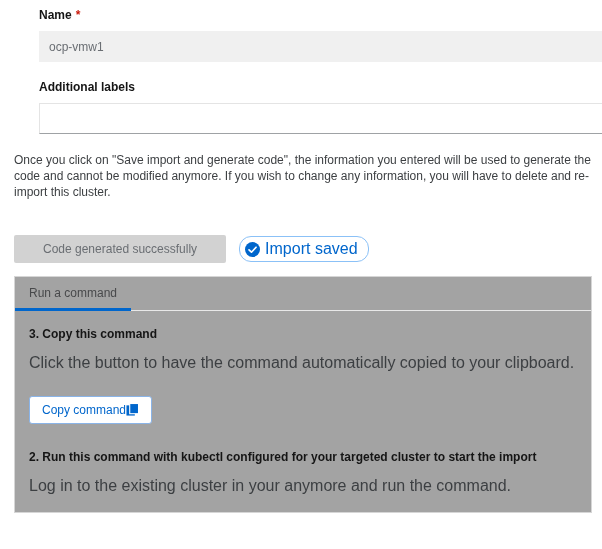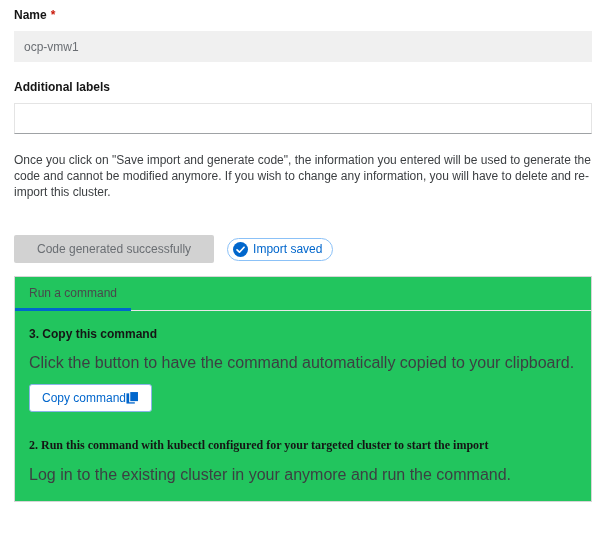--- a/index.html
+++ b/index.html
@@ -28,59 +28,59 @@
   .text-input{
     display:block;width:578px;height:31px;margin-top:9px;
     font-family:inherit;font-size:12px;padding:0 9px;color:var(--text-body);
     background:#fff;border:1px solid #e4e4e4;border-bottom:1px solid #9fa2a5;
     border-radius:0;outline:none;
   }
   .text-input:disabled{
     background:var(--input-disabled-bg);color:var(--disabled-text);
     border:1px solid var(--input-disabled-bg);
   }
-  .field-block{margin-bottom:18px;}
+  .field-block{margin-bottom:18px;margin-left:25px;}
   .notice{
     margin-top:13px;color:var(--text-body);font-size:12px;line-height:16px;
     max-width:585px;
   }
   .status-row{margin-top:35px;display:flex;align-items:center;gap:13px;}
   .btn{
     font-family:inherit;font-size:12px;border-radius:3px;cursor:pointer;
     display:inline-flex;align-items:center;justify-content:center;
   }
   .btn-disabled{
     background:var(--disabled-bg);color:var(--disabled-text);
-    border:none;padding:7px 23px;cursor:default;border-radius:2px;
+    border:none;padding:7px 29px;cursor:default;border-radius:2px;
   }
   .badge{
     display:inline-flex;align-items:center;gap:5px;
     border:1px solid var(--badge-border-blue);border-radius:12px;
-    padding:3px 10px 3px 5px;color:var(--primary-blue);font-size:12px;background:#fff;
+    padding:3px 10px 3px 5px;color:var(--primary-blue);font-size:16px;background:#fff;
   }
   .badge svg{display:block;}
   .card{
     margin-top:13px;width:578px;border:1px solid var(--border-grey);
-    background:#22c55e;
+    background:#a3a3a3;
   }
   .tabbar{display:flex;border-bottom:1px solid var(--tabline-grey);}
   .tab{
     padding:9px 14px 8px 14px;color:#48494b;font-size:12px;cursor:pointer;
     border-bottom:3px solid transparent;margin-bottom:-1px;min-width:106px;
   }
   .tab.active{border-bottom-color:var(--primary-blue);}
   .tab-panel{padding:16px 14px 17px 14px;}
   .step-heading{font-weight:700;font-size:12px;color:var(--text-dark);}
   .step-text{margin-top:13px;color:var(--text-body);font-size:16px;}
   .btn-outline-copy{
-    margin-top:12px;background:#fff;color:var(--primary-blue);
+    margin-top:24px;background:#fff;color:var(--primary-blue);
     border:1px solid var(--outline-border);padding:6px 12px;
   }
   .btn-outline-copy svg{display:block;}
-  .step2{margin-top:26px;font-family:Liberation Serif, serif;}
+  .step2{margin-top:26px;}
 </style>
 </head>
 <body>
 
 <div class="field-block">
   <label class="form-label">
     <span>Name</span><span class="required">*</span>
   </label>
   <input class="text-input" type="text" disabled="" value="ocp-vmw1" style="">
 </div>

